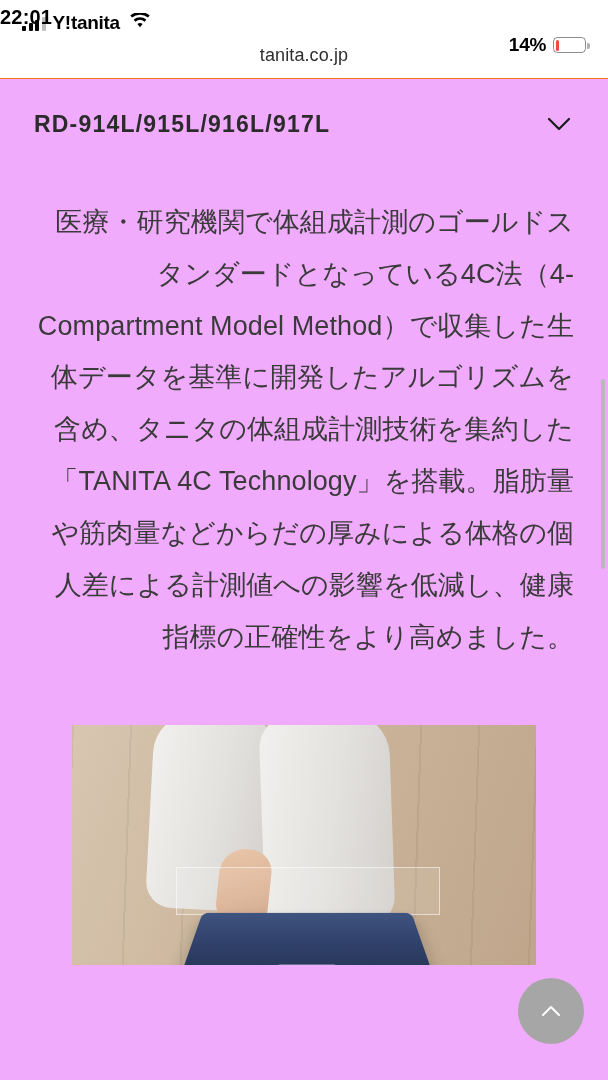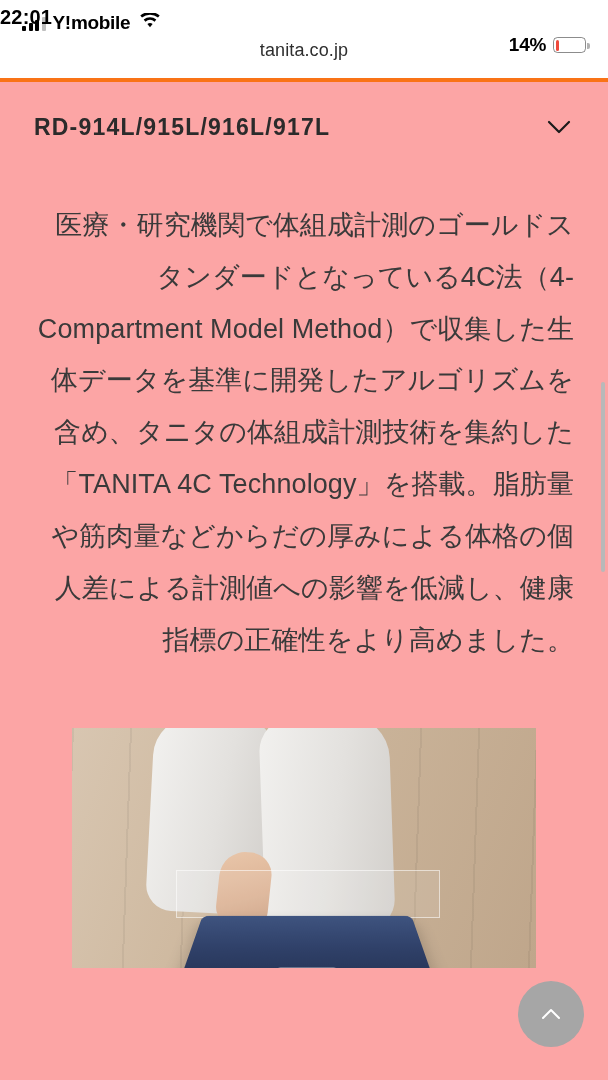--- a/index.html
+++ b/index.html
@@ -109,37 +109,37 @@
     bottom: 1.5px;
     width: 14%;
     background: #ef4a3c;
     border-radius: 2.5px;
   }
 
   
   .urlbar {
     height: 30px;
     display: flex;
-    align-items: flex-start;
+    align-items: center;
     justify-content: center;
-    border-bottom: 4px solid #f97316;
+    border-bottom: 1px solid #f97316;
     padding-bottom: 8px;
   }
   .url-text {
     font-size: 18px;
     color: #2e2e2e;
     letter-spacing: 0.1px;
   }
 
   
   .page {
     position: relative;
     height: calc(1080px - 40px - 39px);
     overflow: hidden;
-    background: #fca5a5;
+    background: #f0abfc;
   }
 
   .model-header {
     display: flex;
     align-items: center;
     justify-content: space-between;
     padding: 30px 34px 22px 34px;
   }
   .model-title {
     font-size: 23px;
@@ -287,21 +287,21 @@
 <body>
 
 <div class="statusbar">
   <div class="sb-left">
     <span class="signal-bars">
       <i></i>
         <i></i>
         <i></i>
         <i></i>
     </span>
-    <span class="carrier">Y!mobile</span>
+    <span class="carrier">Y!tanita</span>
     <span class="wifi">
       <svg width="22" height="16" viewBox="0 0 22 16">
         <path d="M11 14.2l2.6-3.2a4.1 4.1 0 0 0-5.2 0L11 14.2z" fill="#000"></path>
         <path d="M4.7 6.6a10 10 0 0 1 12.6 0l-1.7 2.1a7.3 7.3 0 0 0-9.2 0L4.7 6.6z" fill="#000"></path>
         <path d="M1.3 2.5a15.2 15.2 0 0 1 19.4 0l-1.7 2.1a12.5 12.5 0 0 0-16 0L1.3 2.5z" fill="#000"></path>
       </svg>
     </span>
   </div>
 
   <div class="sb-center">

